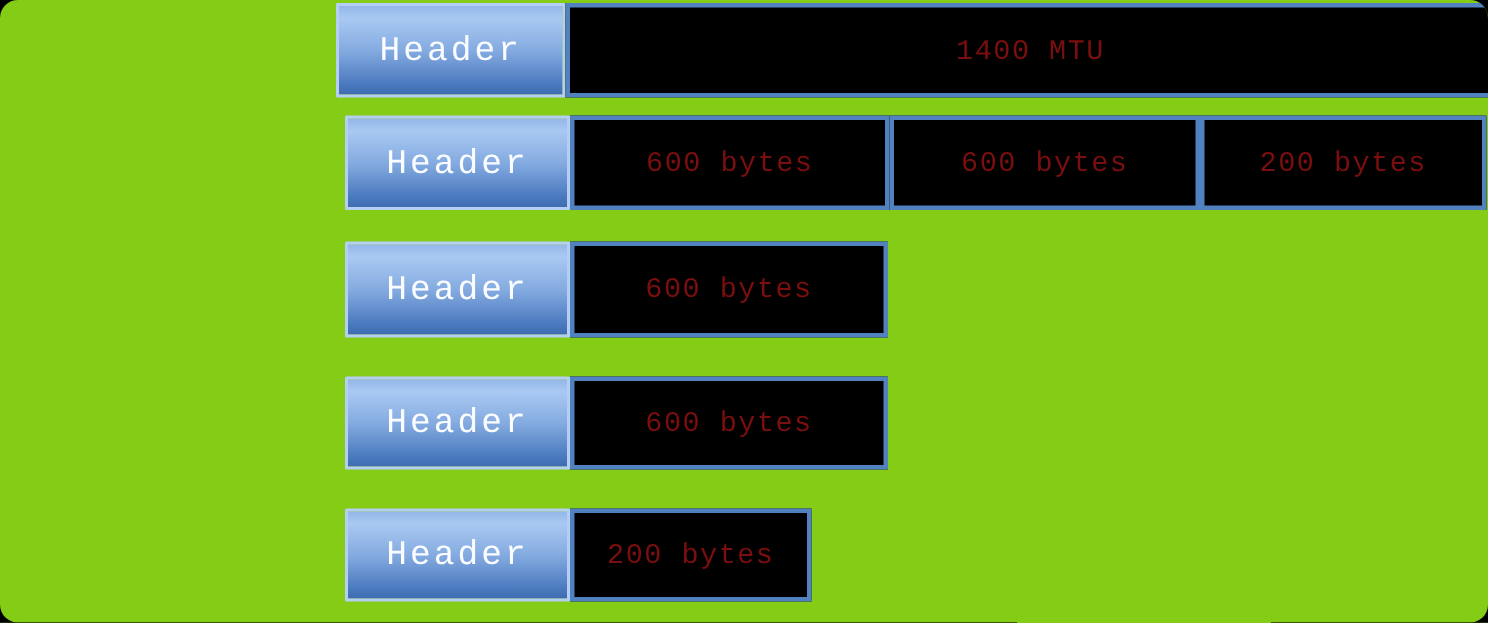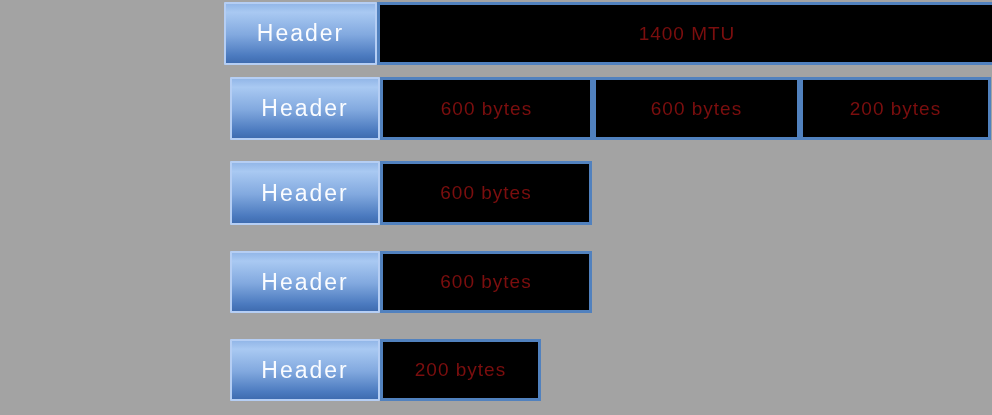--- a/index.html
+++ b/index.html
@@ -4,23 +4,24 @@
 <style>
   html, body {
     margin: 0;
     padding: 0;
     background: #000000;
   }
   .canvas {
     position: relative;
     width: 992px;
     height: 415px;
-    background: #a3a3a3;
+    background: #84cc16;
     overflow: hidden;
-    font-family: Liberation Sans, sans-serif;
+    font-family: Liberation Mono, monospace;
+    border-radius: 12px;
   }
   .row {
     position: absolute;
     display: flex;
     align-items: stretch;
   }
   .header-box {
     box-sizing: border-box;
     border: 2px solid #B5CEF4;
     border-radius: 1px;

